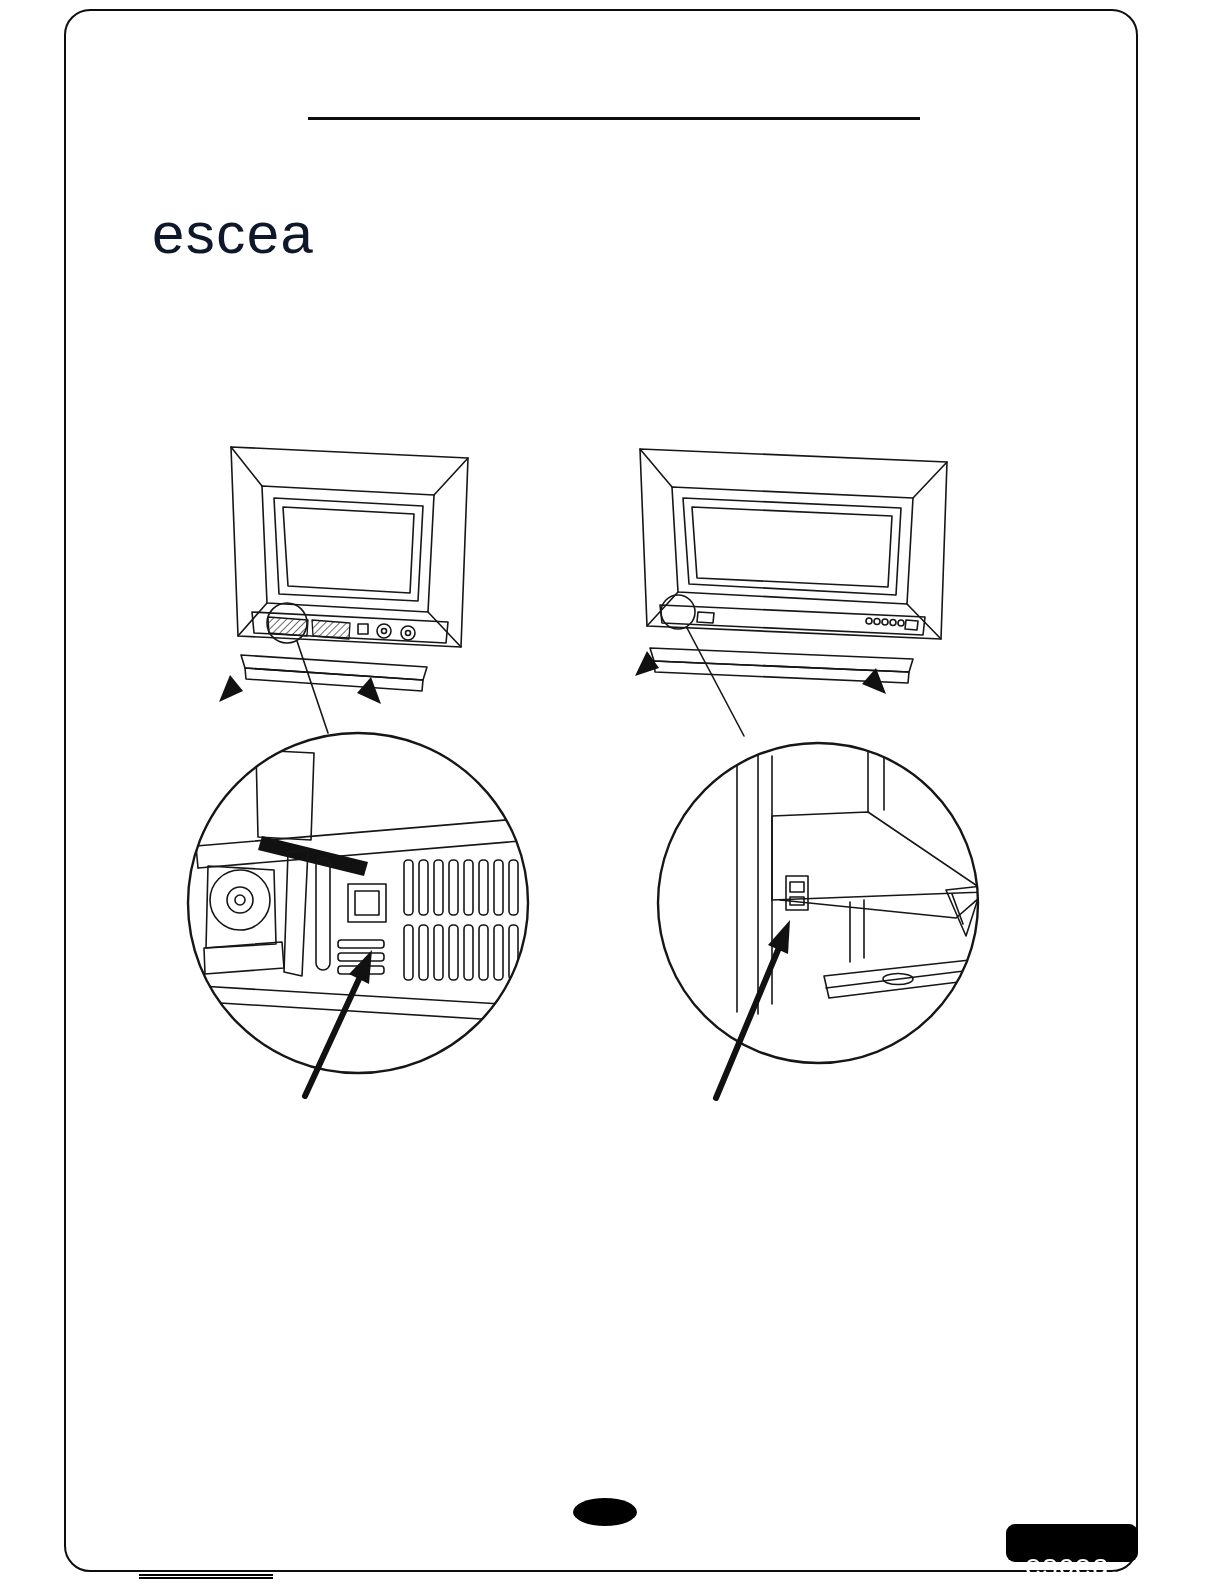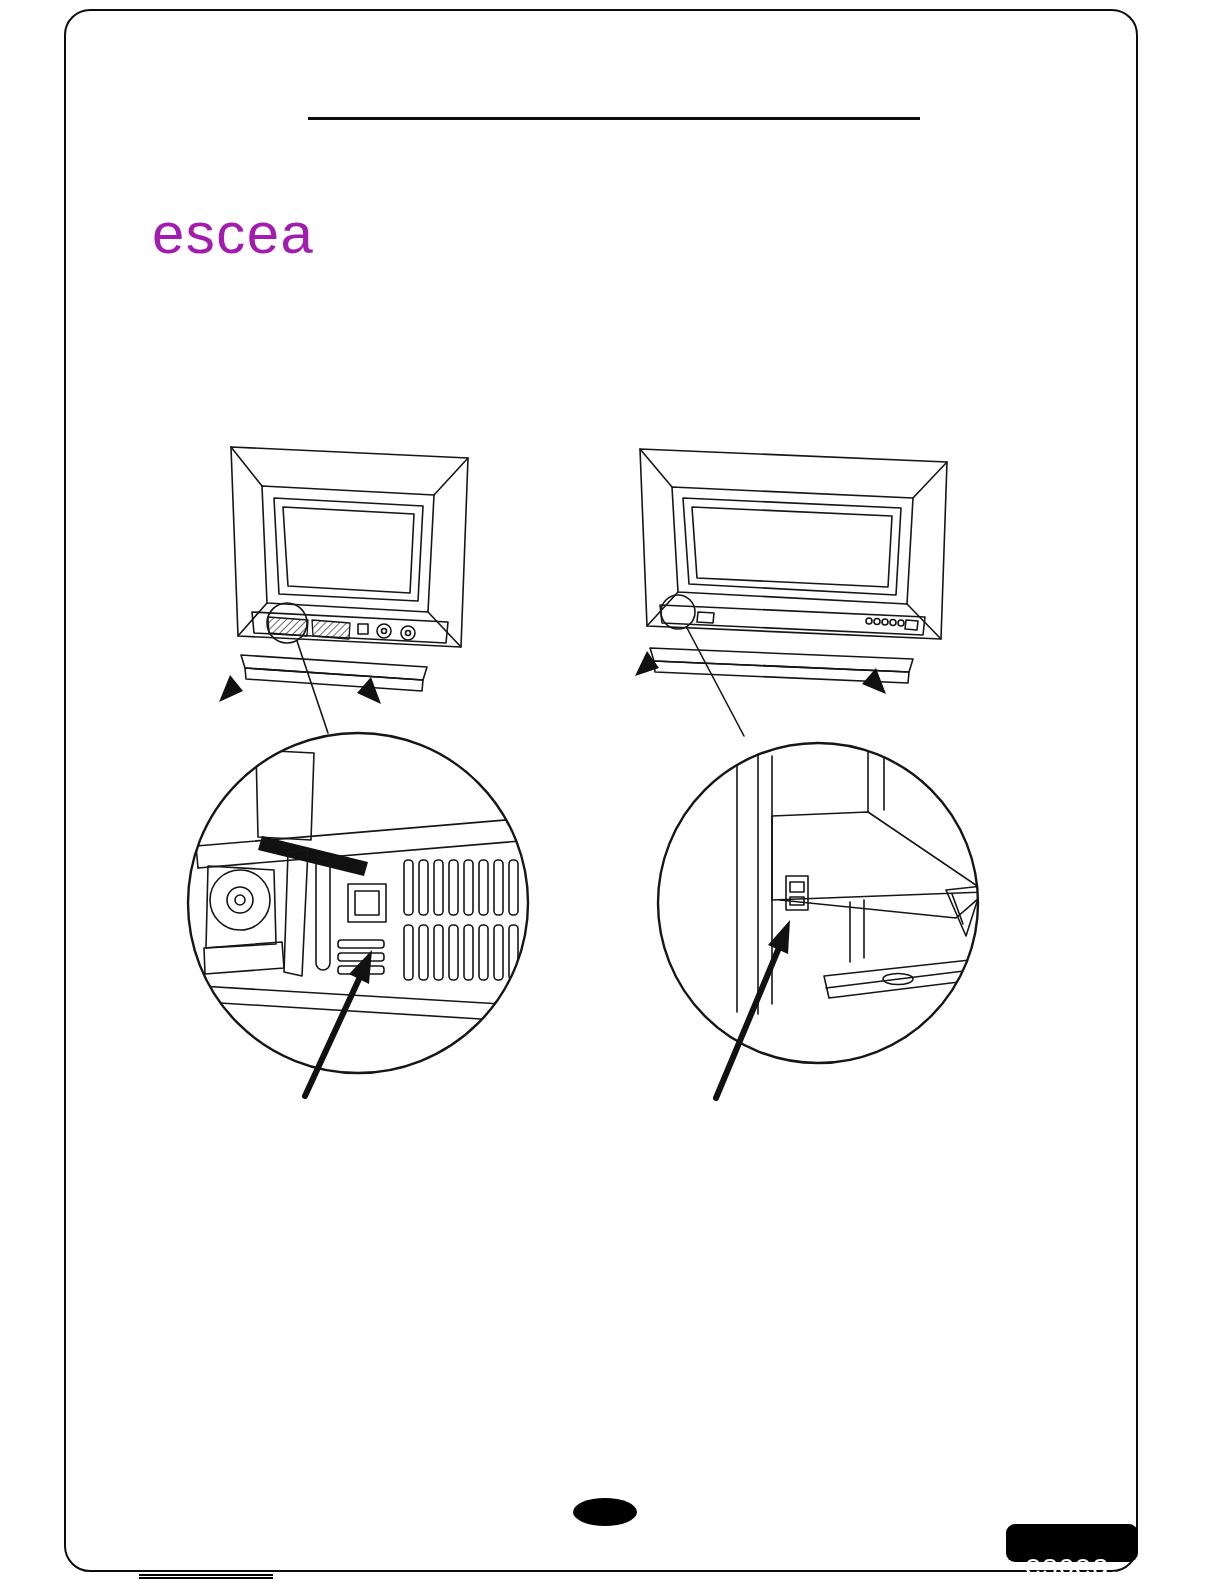--- a/index.html
+++ b/index.html
@@ -33,21 +33,21 @@
     height: 3px;
     background: #0d0d0d;
   }
   .brand-logo {
     position: absolute;
     left: 152px;
     top: 204px;
     font-size: 58px;
     font-weight: 400;
     letter-spacing: 1.5px;
-    color: #a21caf;
+    color: #0f172a;
     line-height: 1;
     text-align: center;
   }
   .illustration {
     position: absolute;
     left: 0;
     top: 0;
     width: 1224px;
     height: 1584px;
   }

